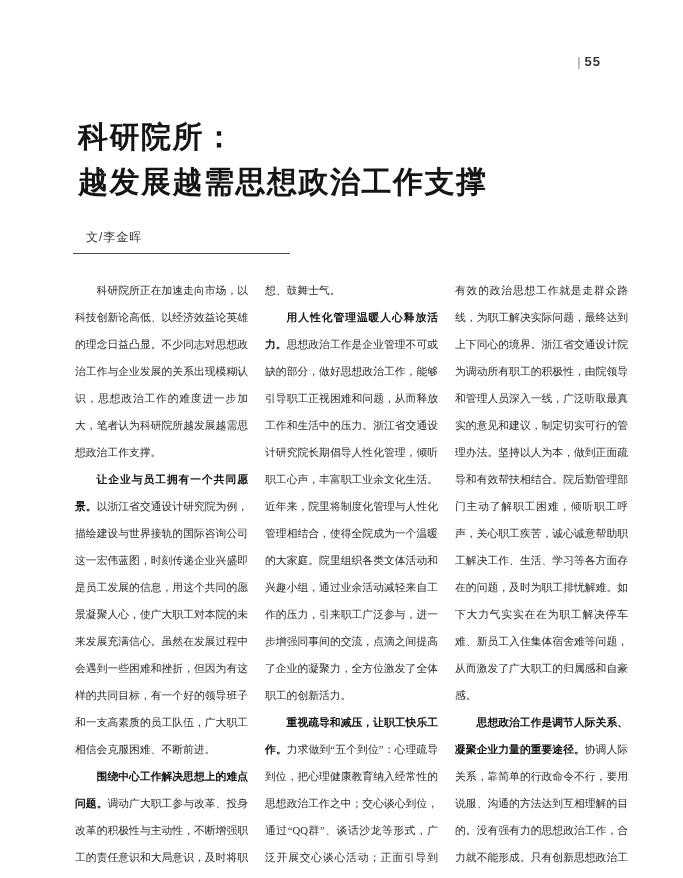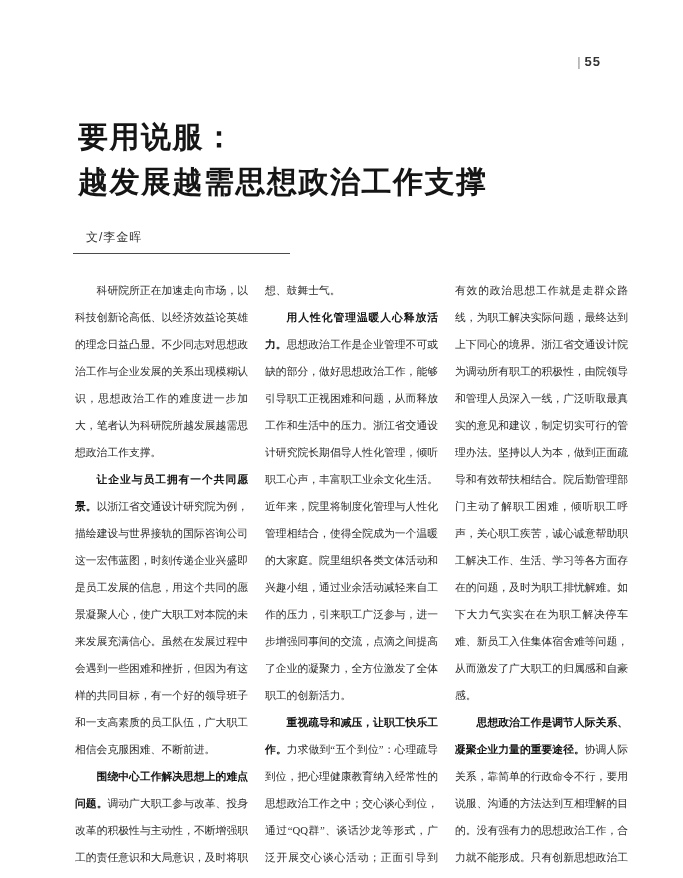--- a/index.html
+++ b/index.html
@@ -114,21 +114,21 @@
 </head>
 <body>
 
 <div class="page">
 
   <div class="page-number">
     <span class="bar">|</span><span>55</span>
   </div>
 
   <div class="title-block">
-    <div class="title-line">要用说服：</div>
+    <div class="title-line">科研院所：</div>
     <div class="title-line">越发展越需思想政治工作支撑</div>
   </div>
 
   <div class="byline">文/李金晖</div>
   <div class="byline-rule"></div>
 
   <div class="columns">
     <div class="col">
         <p class="para indent">科研院所正在加速走向市场，以科技创新论高低、以经济效益论英雄的理念日益凸显。不少同志对思想政治工作与企业发展的关系出现模糊认识，思想政治工作的难度进一步加大，笔者认为科研院所越发展越需思想政治工作支撑。</p>
         <p class="para indent"><b>让企业与员工拥有一个共同愿景。</b>以浙江省交通设计研究院为例，描绘建设与世界接轨的国际咨询公司这一宏伟蓝图，时刻传递企业兴盛即是员工发展的信息，用这个共同的愿景凝聚人心，使广大职工对本院的未来发展充满信心。虽然在发展过程中会遇到一些困难和挫折，但因为有这样的共同目标，有一个好的领导班子和一支高素质的员工队伍，广大职工相信会克服困难、不断前进。</p>

